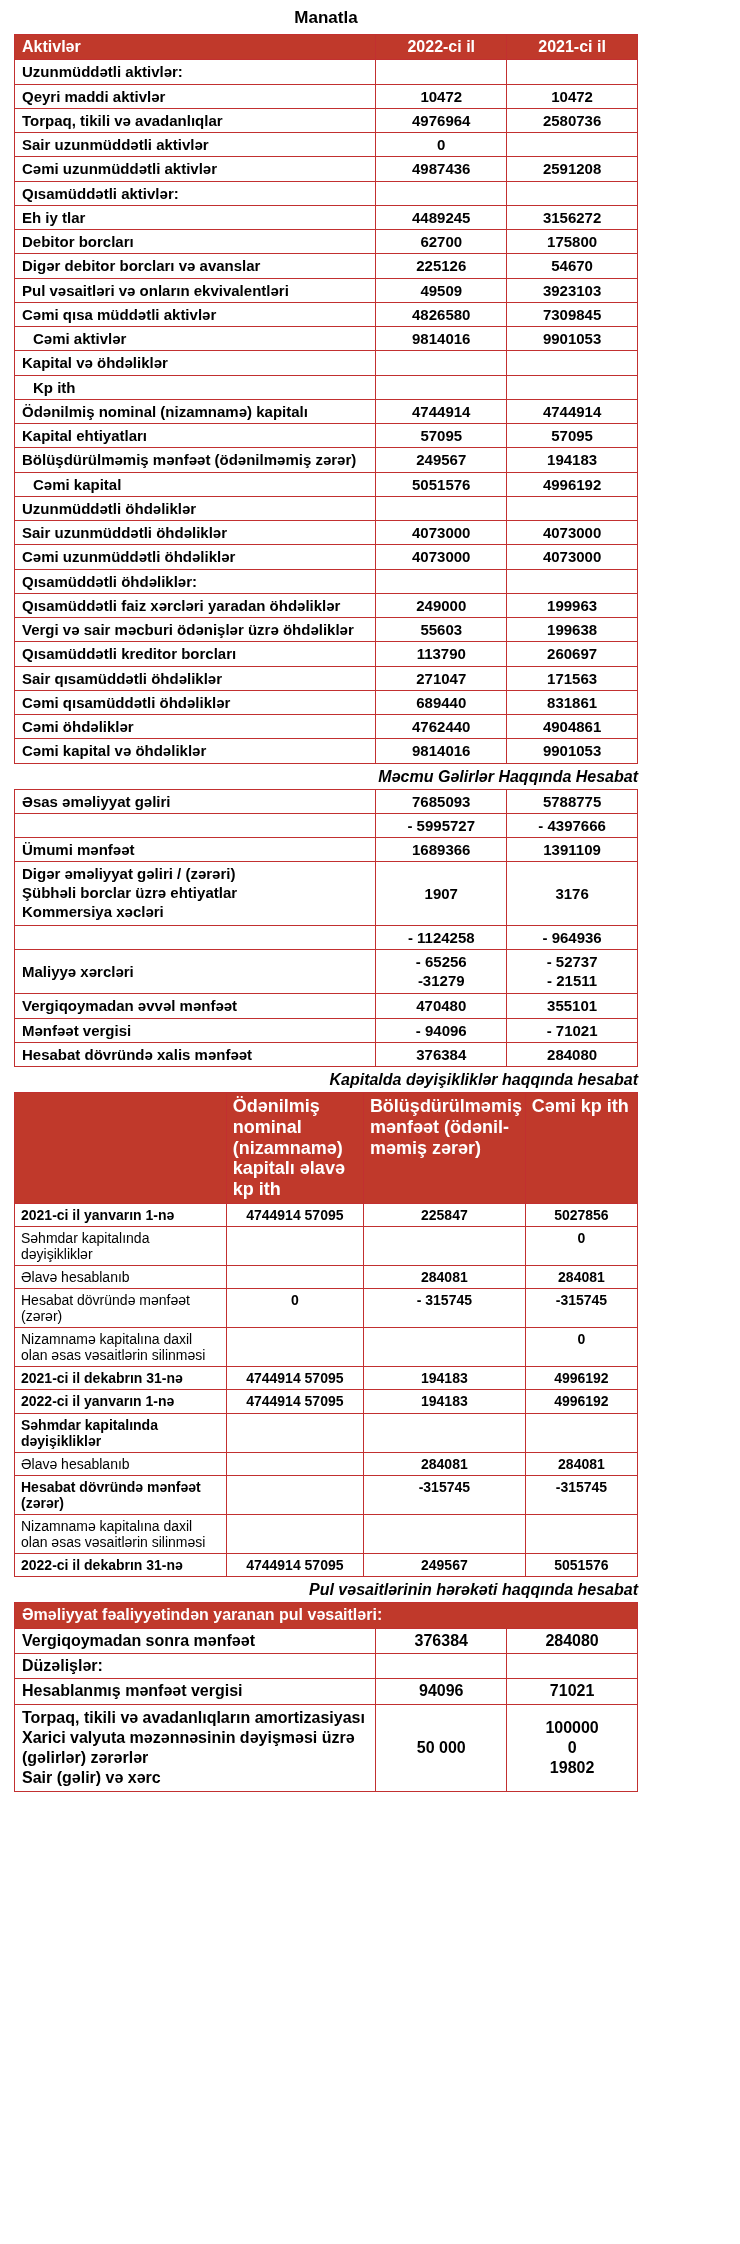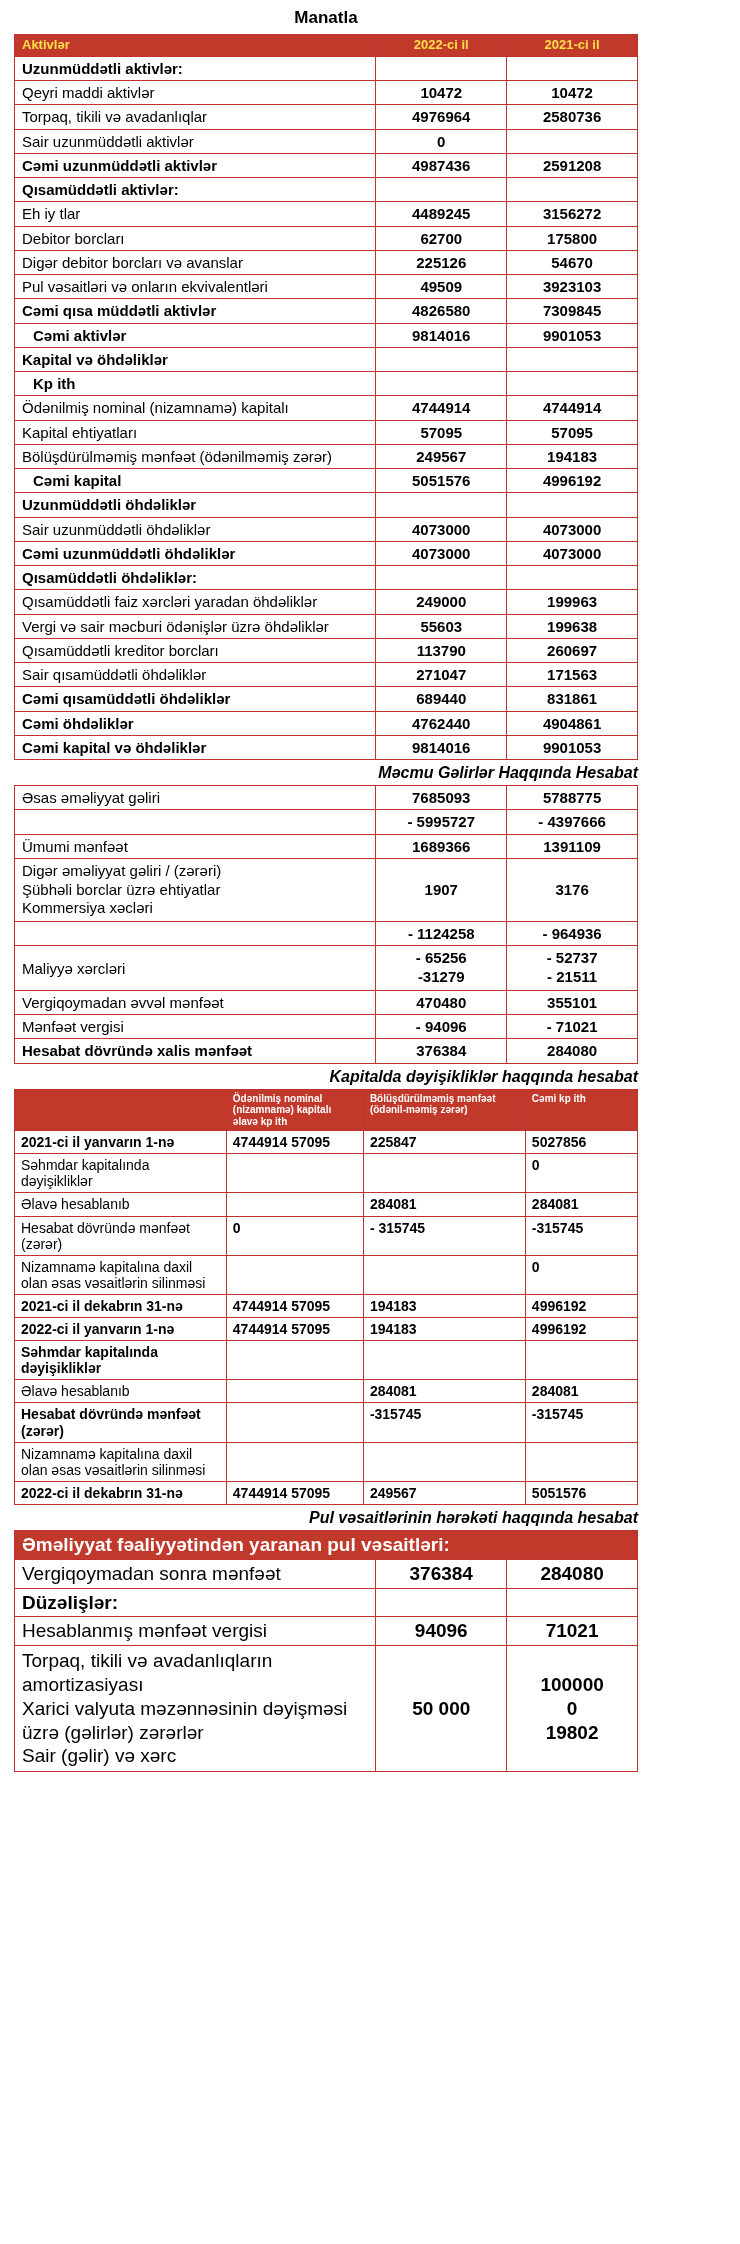--- a/index.html
+++ b/index.html
@@ -21,52 +21,52 @@
   .fin td, .fin th{
     border:1px solid #c23030;
     font-size:15px;
     padding:3px 7px;
     vertical-align:middle;
     line-height:1.15;
   }
   .fin{border:1px solid #c23030;}
   .hdr td{
     background:#c0392b;
-    color:#fde047;
+    color:#ffffff;
     font-weight:bold;
-    font-size:13px;
+    font-size:16px;
   }
   .num{text-align:center; font-weight:bold; white-space:nowrap;}
-  .lbl{text-align:left;}
+  .lbl{text-align:left;font-weight:bold;}
   .bold{font-weight:bold;}
   .indent{padding-left:18px !important;}
   .sect-title{
     text-align:right;
     font-style:italic;
     font-weight:bold;
     font-size:16px;
     padding:4px 0 3px 0;
   }
   
   .cap td, .cap th{
     border:1px solid #c23030;
     font-size:14px;
     padding:3px 6px;
     vertical-align:top;
     line-height:1.15;
   }
   .cap .hdr td{
-    background:#c0392b;color:#fff;font-weight:bold;font-size:10px;
+    background:#c0392b;color:#fff;font-weight:bold;font-size:18px;
     vertical-align:top;
   }
-  .cap .num{font-weight:bold;text-align:left;}
+  .cap .num{font-weight:bold;text-align:center;}
   
   .cf td{
     border:1px solid #c23030;
-    font-size:19px;
+    font-size:16px;
     padding:3px 7px;
     line-height:1.15;
   }
   .cf .hdr td{background:#c0392b;color:#fff;font-weight:bold;}
   .stack{display:block;line-height:1.25;}
 </style>
 </head>
 <body>
 
 <div class="page">

